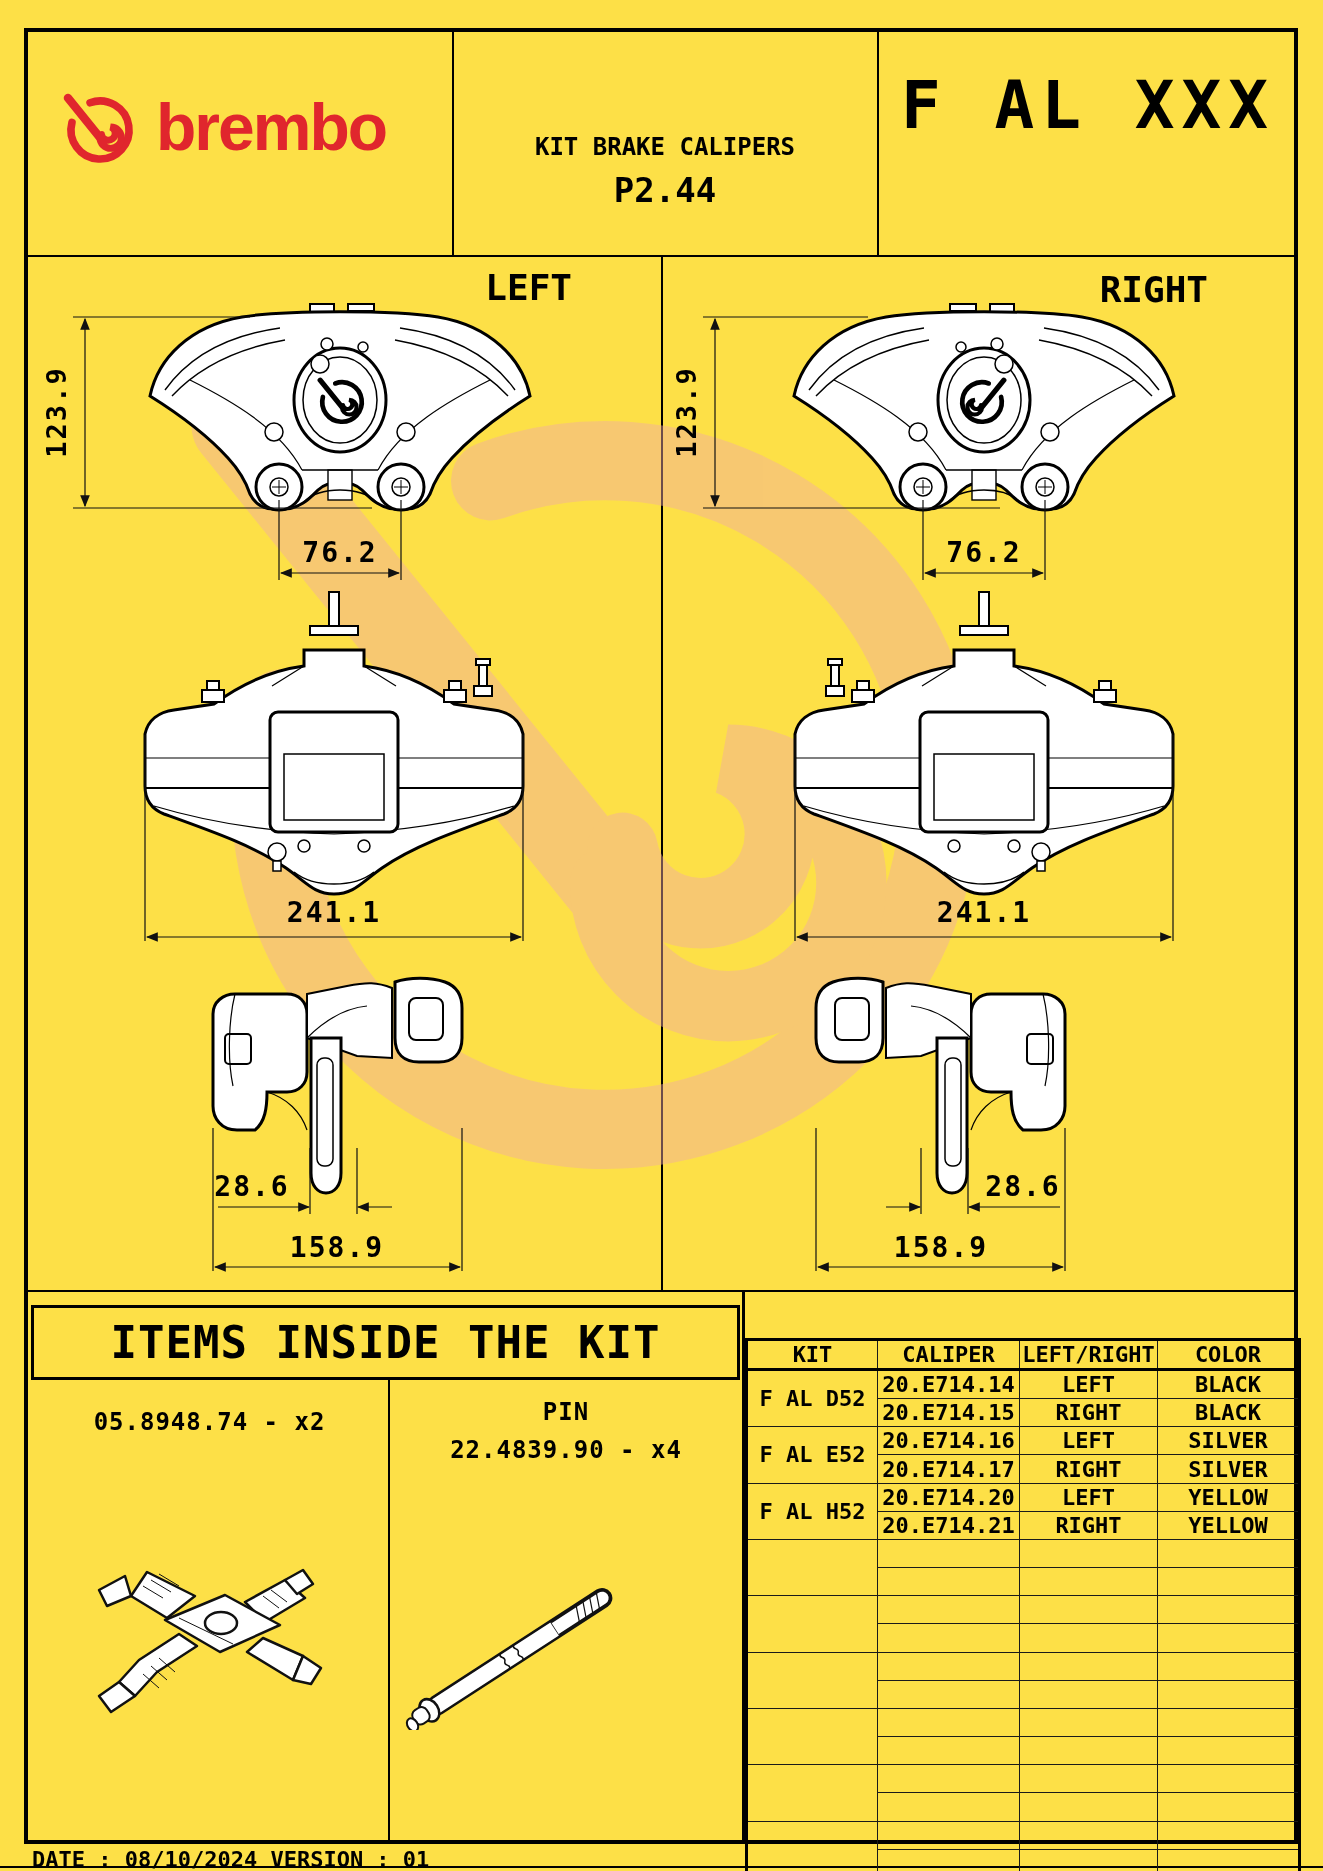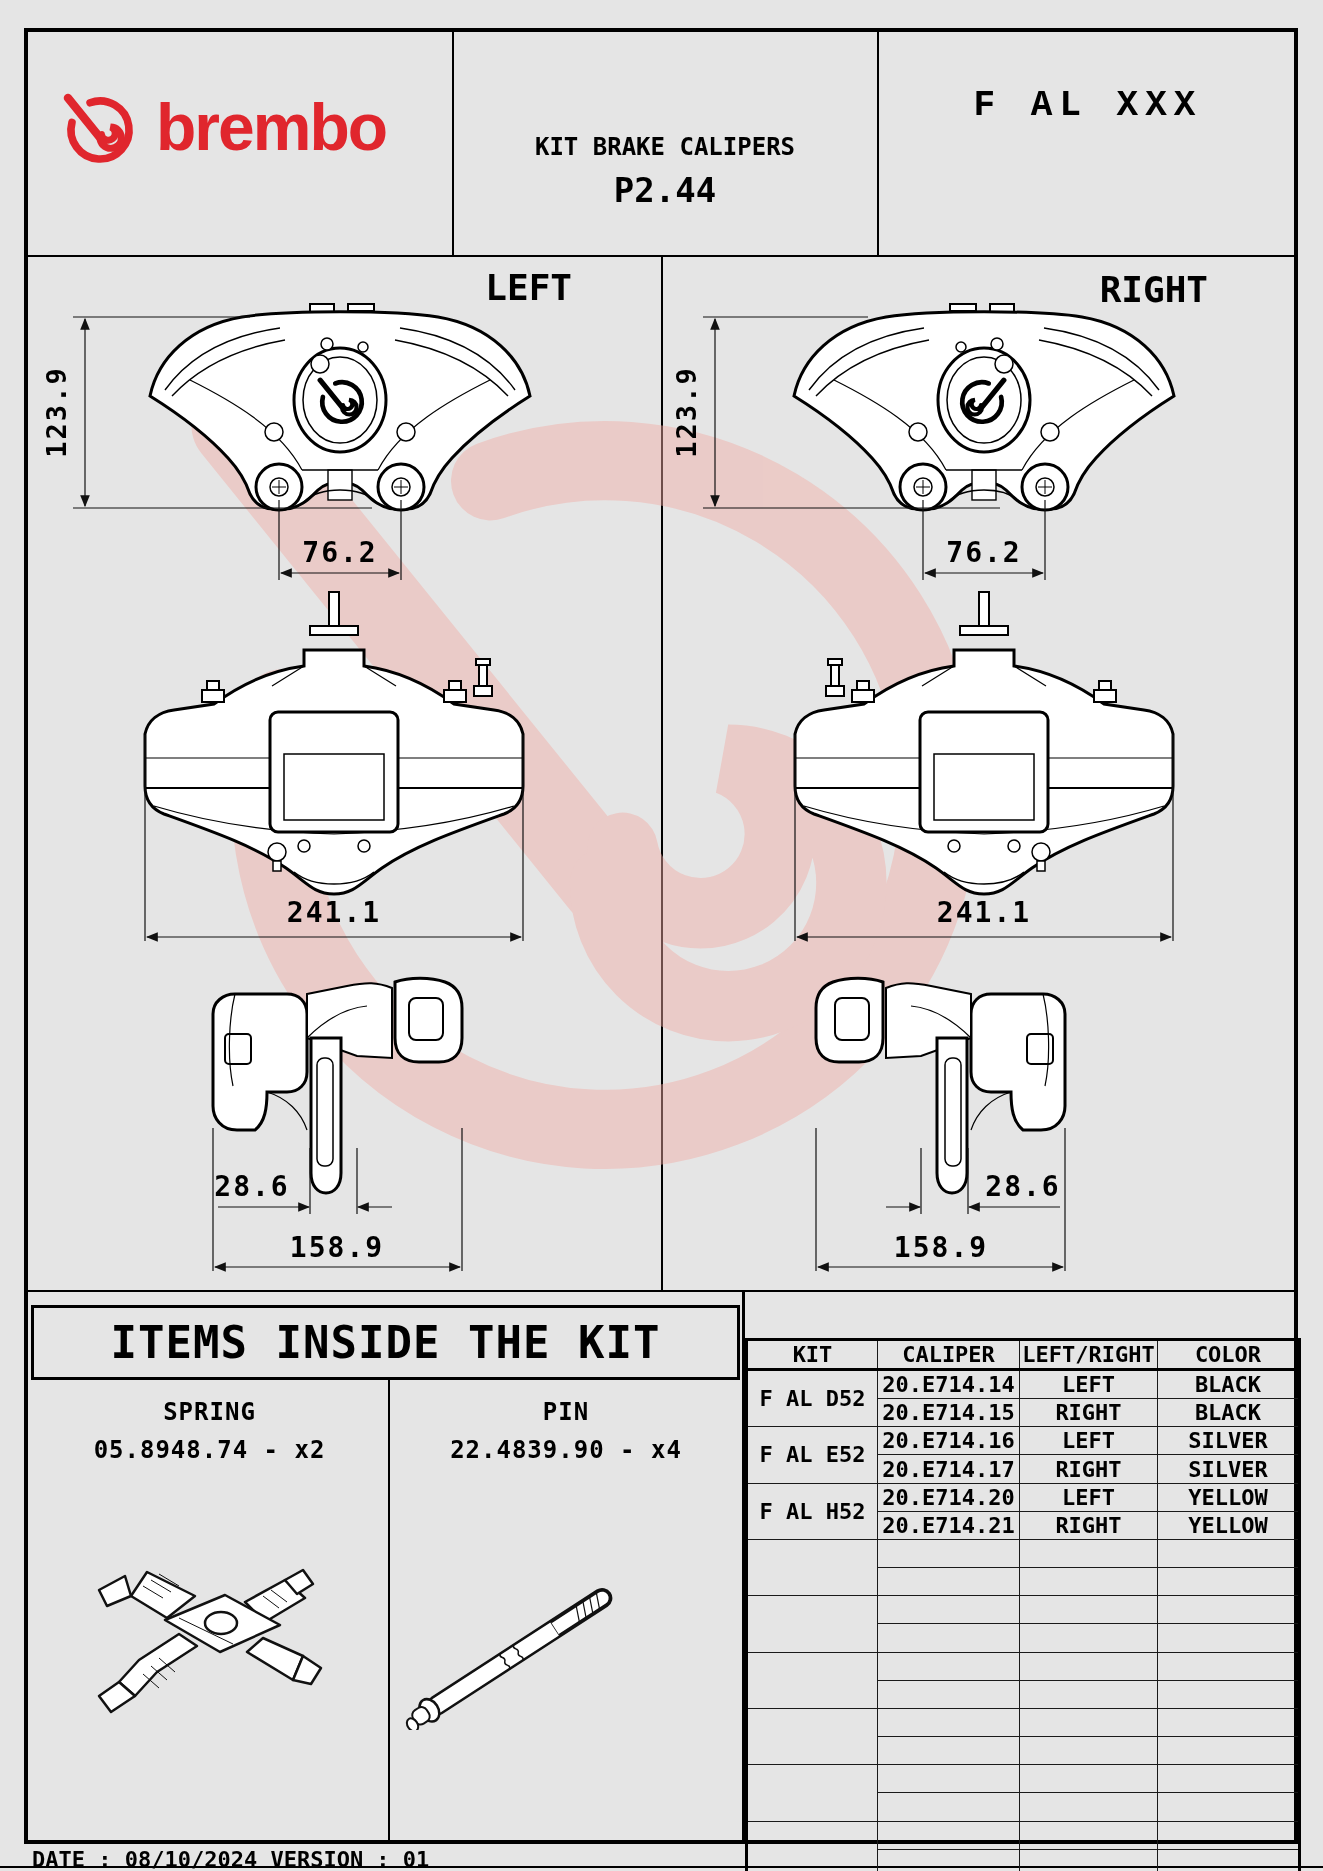--- a/index.html
+++ b/index.html
@@ -1,30 +1,30 @@
 <!DOCTYPE html>
 <html><head>
 <meta charset="utf-8">
 <style>
   html,body{margin:0;padding:0;background:#fff;}
-  #page{position:relative;width:1323px;height:1871px;background:#e5e5e5;overflow:hidden;
+  #page{position:relative;width:1323px;height:1871px;background:#fde047;overflow:hidden;
         font-family:"DejaVu Sans Mono",monospace;color:#000;}
   .abs{position:absolute;}
   .line{position:absolute;background:#000;}
   .mono{font-family:"DejaVu Sans Mono",monospace;font-weight:700;}
   .center{text-align:center;}
   
   #brand{left:58px;top:88px;width:380px;height:84px;display:flex;align-items:center;gap:14px;}
   #brand-word{font-family:"Liberation Sans",sans-serif;font-weight:700;font-size:66px;
               color:#e0262d;letter-spacing:-2px;line-height:1;padding-bottom:6px;}
   #title-cell{left:452px;top:126px;width:426px;}
   #title-cell .l1{font-size:24px;line-height:42px;letter-spacing:0;}
   #title-cell .l2{font-size:34px;line-height:44px;}
   #code-cell{left:878px;top:76px;width:420px;}
-  #code-text{font-size:36px;letter-spacing:7px;line-height:60px;font-family:Liberation Mono, monospace;}
+  #code-text{font-size:66px;letter-spacing:7px;line-height:60px;}
   #weight-text{font-size:28px;letter-spacing:2px;margin-top:28px;}
   
   #items-band{left:31px;top:1305px;width:709px;height:75px;border:3px solid #000;box-sizing:border-box;
               display:flex;align-items:center;justify-content:center;font-size:44px;letter-spacing:1px;}
   .item-col{top:1398px;}
   .item-name{font-size:24px;letter-spacing:1px;}
   .item-part{font-size:24px;margin-top:10px;letter-spacing:1px;}
   
   #kit-table{position:absolute;left:745px;top:1302px;width:553px;height:542px;border-collapse:collapse;
              table-layout:fixed;font-family:"DejaVu Sans Mono",monospace;font-weight:700;font-size:22px;margin-top:36px;}
@@ -214,21 +214,20 @@
     <text x="984" y="922" text-anchor="middle" font-size="28" letter-spacing="2">241.1</text>
     <text x="1023" y="1196" text-anchor="middle" font-size="28" letter-spacing="2">28.6</text>
     <text x="941" y="1257" text-anchor="middle" font-size="28" letter-spacing="2">158.9</text>
   </svg>
 
   <div id="items-band" class="abs mono">
     <span>ITEMS INSIDE THE KIT</span>
   </div>
 
   <div class="abs center mono item-col" style="left:31px;width:357px;">
-    <div class="item-name">SPRING</div>
     <div class="item-part">05.8948.74 - x2</div>
   </div>
   <div class="abs center mono item-col" style="left:390px;width:352px;">
     <div class="item-name">PIN</div>
     <div class="item-part">22.4839.90 - x4</div>
   </div>
 
   <svg class="abs" style="left:95px;top:1540px;" width="240" height="220" viewBox="0 0 240 220">
     <g stroke="#111" stroke-width="2.5" fill="#fff" stroke-linejoin="round">
       <path d="M 72,78 L 36,56 L 52,32 L 100,56 Z"></path>

